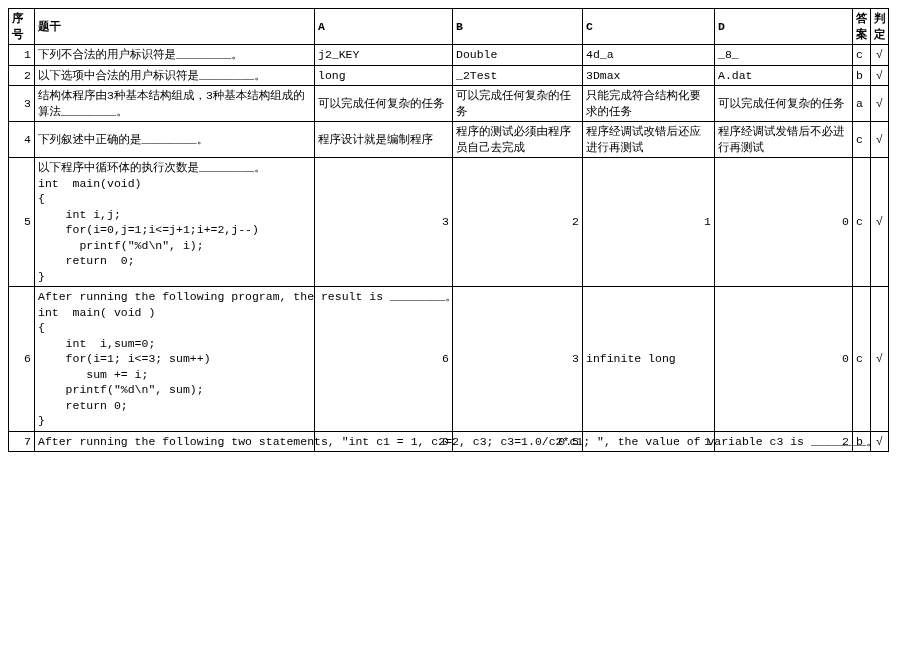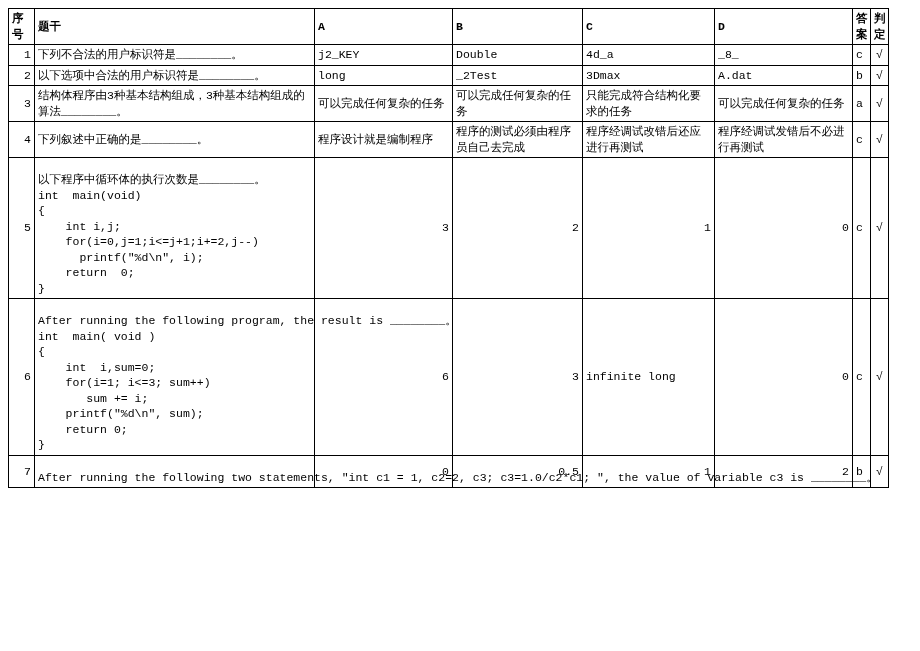--- a/index.html
+++ b/index.html
@@ -34,21 +34,21 @@
   col.c-stem  { width: 280px; }
   col.c-a     { width: 138px; }
   col.c-b     { width: 130px; }
   col.c-c     { width: 132px; }
   col.c-d     { width: 138px; }
   col.c-ans   { width: 18px; }
   col.c-jud   { width: 18px; }
   td.seq { text-align: right; }
   td.num-right { text-align: right; }
   td.center { text-align: center; }
-  .mono { font-family: "Courier New", monospace; white-space: pre; line-height: 1.35; margin-top: 12px; }
+  .mono { font-family: "Courier New", monospace; white-space: pre; line-height: 1.35; }
 </style>
 </head>
 <body>
 
 <table>
   <colgroup>
     <col class="c-seq">
       <col class="c-stem">
       <col class="c-a">
       <col class="c-b">

